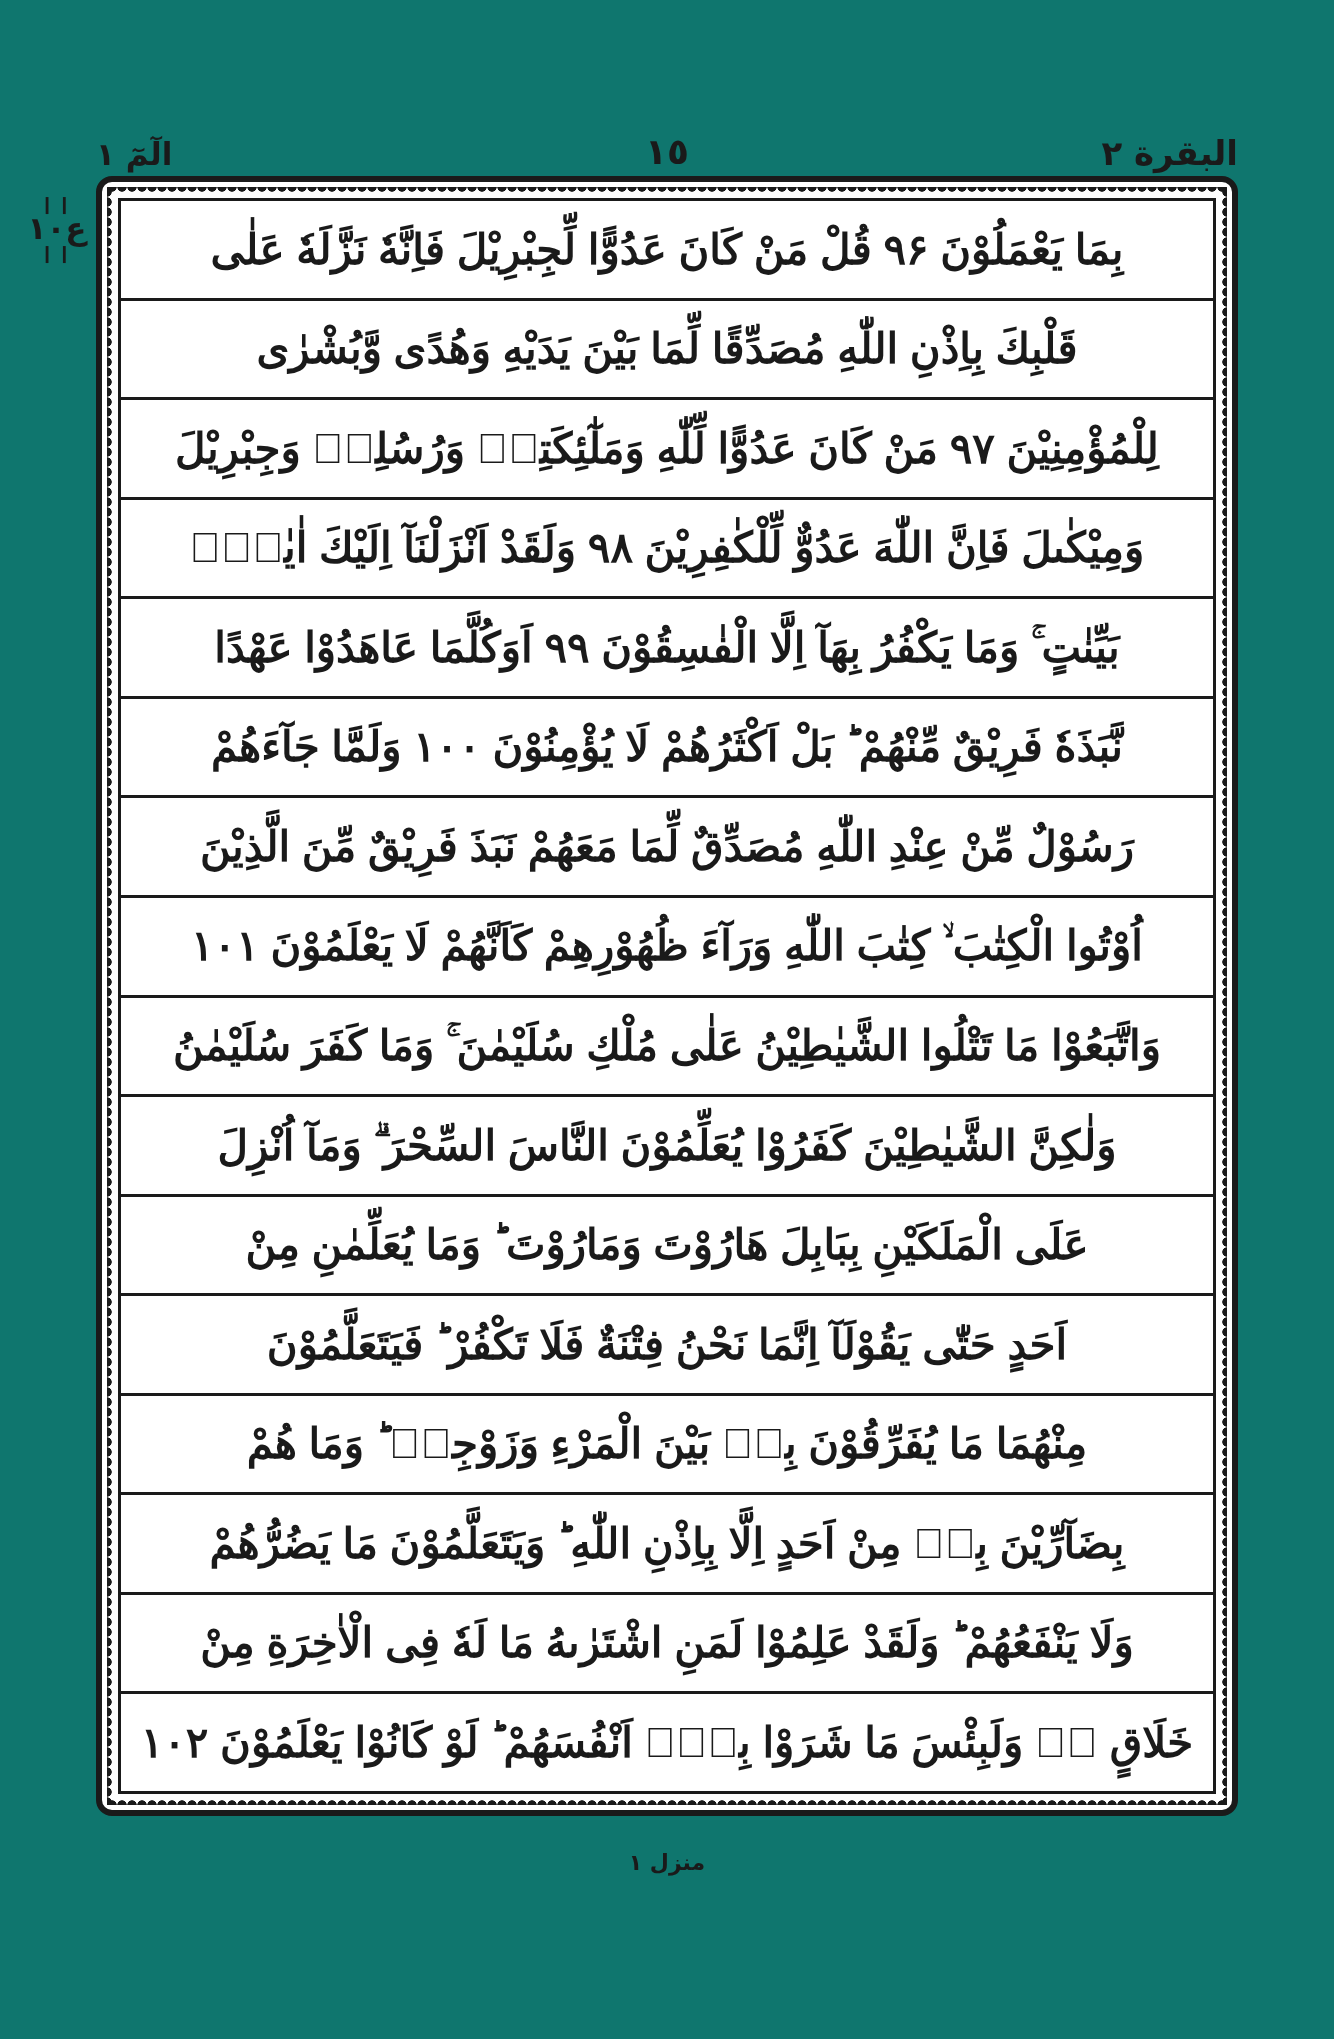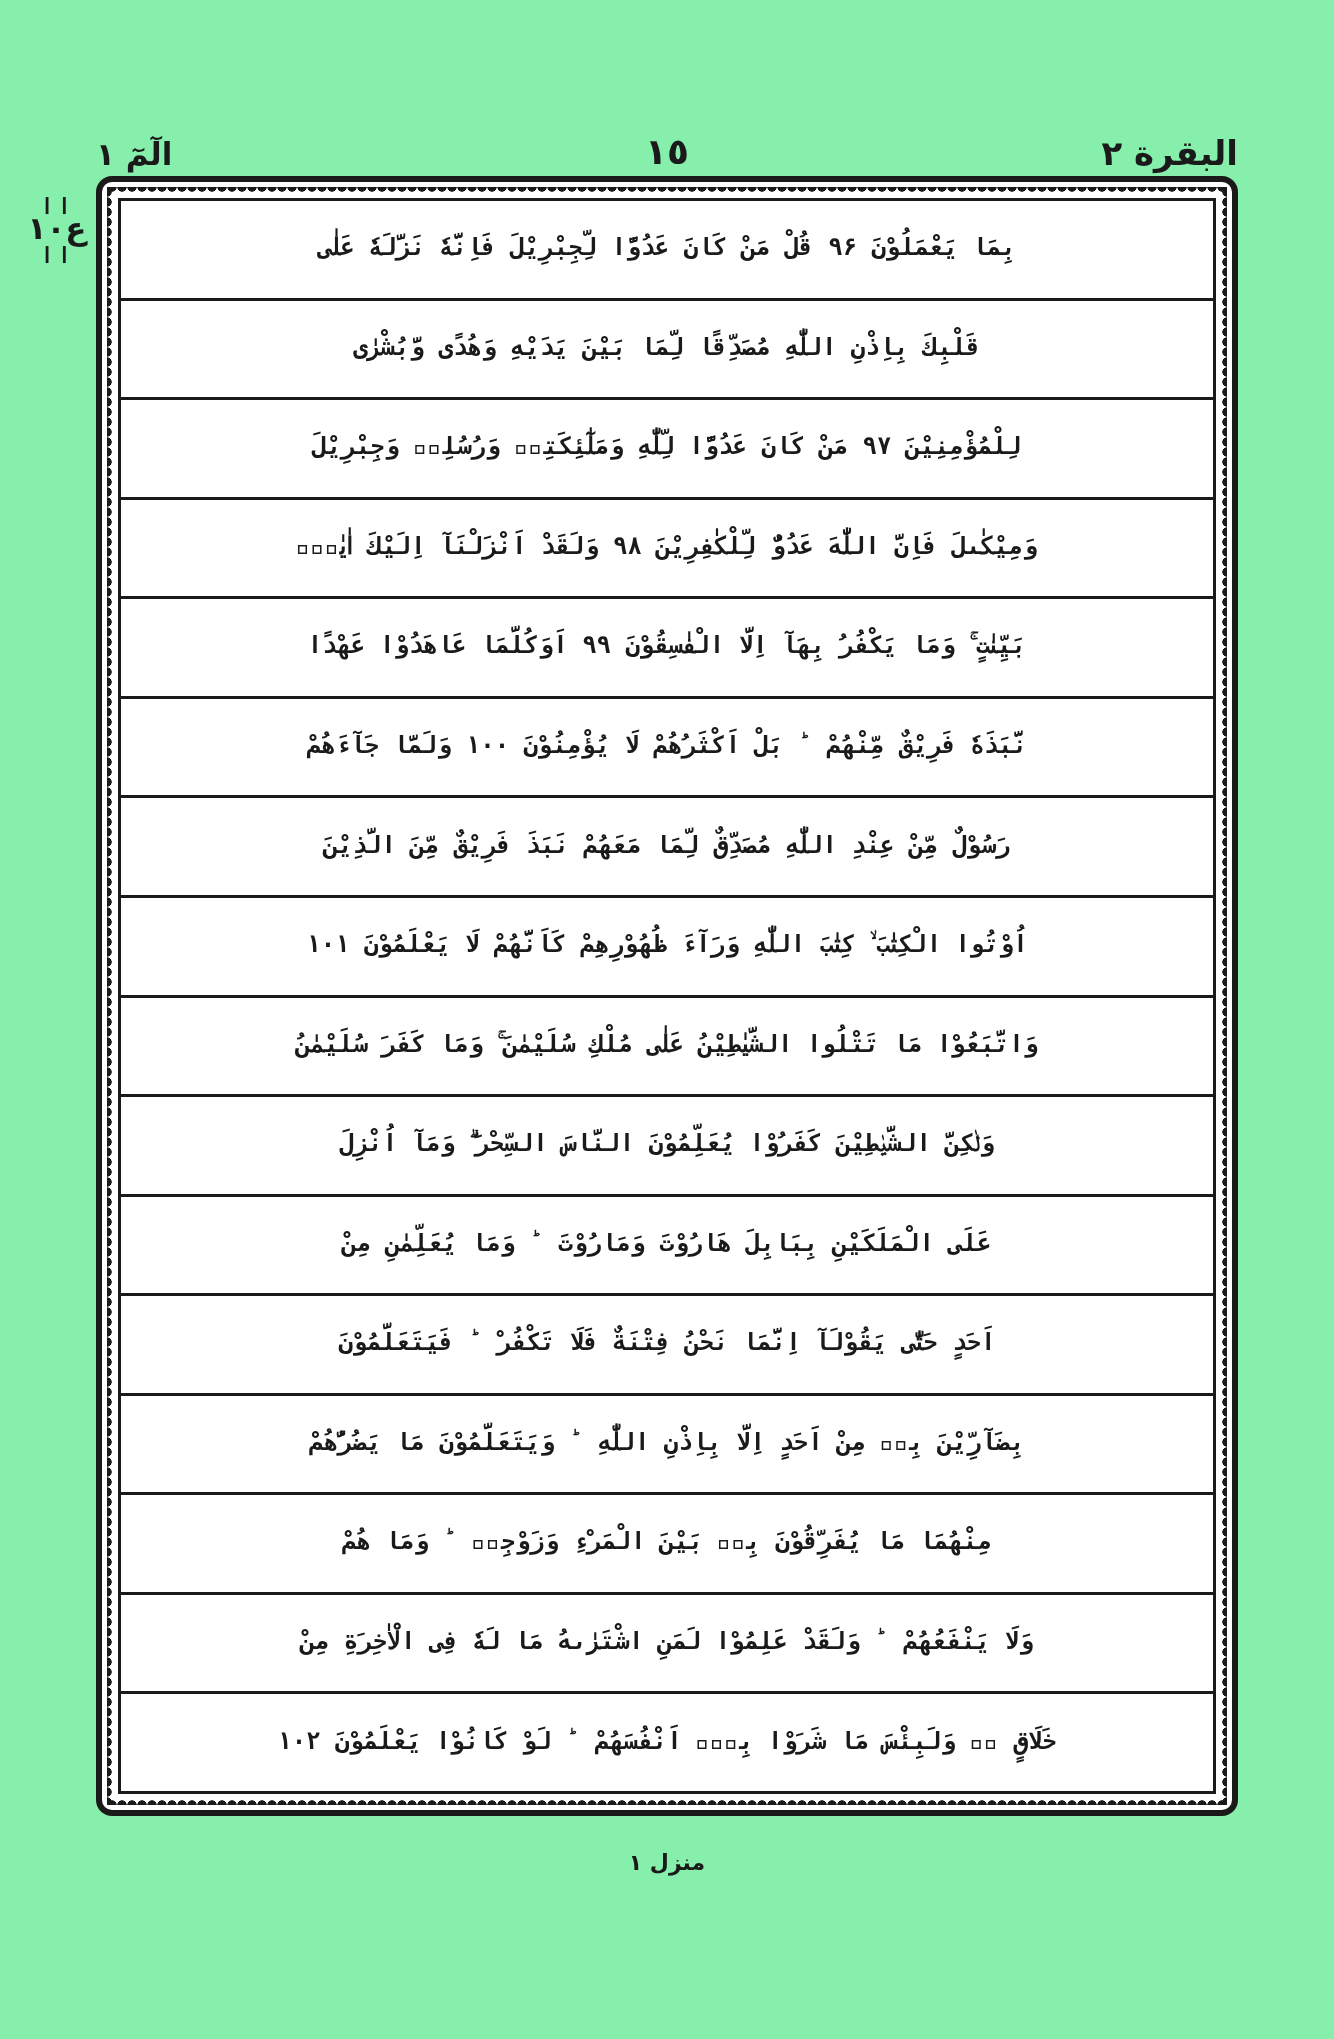--- a/index.html
+++ b/index.html
@@ -14,21 +14,21 @@
     position: relative;
     font-family: "DejaVu Sans", "Liberation Sans", sans-serif;
     color: #1a1a1a;
     overflow: hidden;
   }
 
   
   .page {
     position: absolute;
     inset: 0;
-    background: #86efac;
+    background: #0f766e;
   }
 
   
   .header {
     position: absolute;
     top: 108px;
     left: 96px;
     right: 96px;
     height: 62px;
     display: flex;
@@ -147,24 +147,24 @@
     box-sizing: border-box;
     display: flex;
     align-items: center;
     justify-content: center;
     overflow: hidden;
     padding: 0 8px;
   }
   .line:last-child { border-bottom: none; }
 
   .line-text {
-    font-family: Liberation Mono, monospace;
+    font-family: Liberation Sans, sans-serif;
     direction: rtl;
     unicode-bidi: isolate;
-    font-size: 24px;
+    font-size: 42px;
     line-height: 1.18;
     font-weight: 600;
     white-space: nowrap;
     letter-spacing: -0.5px;
     text-align: center;
     width: 100%;
     transform-origin: center center;
   }
 
   
@@ -236,24 +236,24 @@
         <div class="line">
           <div class="line-text" style="transform: scale(1);">وَلٰكِنَّ الشَّيٰطِيْنَ كَفَرُوْا يُعَلِّمُوْنَ النَّاسَ السِّحْرَ ۗ وَمَآ اُنْزِلَ</div>
         </div>
         <div class="line">
           <div class="line-text" style="transform: scale(1);">عَلَى الْمَلَكَيْنِ بِبَابِلَ هَارُوْتَ وَمَارُوْتَ ؕ وَمَا يُعَلِّمٰنِ مِنْ</div>
         </div>
         <div class="line">
           <div class="line-text" style="transform: scale(1);">اَحَدٍ حَتّٰى يَقُوْلَآ اِنَّمَا نَحْنُ فِتْنَةٌ فَلَا تَكْفُرْ ؕ فَيَتَعَلَّمُوْنَ</div>
         </div>
         <div class="line">
+          <div class="line-text" style="transform: scale(1);">مِنْهُمَا مَا يُفَرِّقُوْنَ بِهٖ بَيْنَ الْمَرْءِ وَزَوْجِهٖ ؕ وَمَا هُمْ</div>
+        </div>
+        <div class="line">
           <div class="line-text" style="transform: scale(1);">بِضَآرِّيْنَ بِهٖ مِنْ اَحَدٍ اِلَّا بِاِذْنِ اللّٰهِ ؕ وَيَتَعَلَّمُوْنَ مَا يَضُرُّهُمْ</div>
-        </div>
-        <div class="line">
-          <div class="line-text" style="transform: scale(1);">مِنْهُمَا مَا يُفَرِّقُوْنَ بِهٖ بَيْنَ الْمَرْءِ وَزَوْجِهٖ ؕ وَمَا هُمْ</div>
         </div>
         <div class="line">
           <div class="line-text" style="transform: scale(1);">وَلَا يَنْفَعُهُمْ ؕ وَلَقَدْ عَلِمُوْا لَمَنِ اشْتَرٰىهُ مَا لَهٗ فِى الْاٰخِرَةِ مِنْ</div>
         </div>
         <div class="line">
           <div class="line-text" style="transform: scale(1);">خَلَاقٍ ۣؕ وَلَبِئْسَ مَا شَرَوْا بِهٖٓ اَنْفُسَهُمْ ؕ لَوْ كَانُوْا يَعْلَمُوْنَ ۱۰۲</div>
         </div>
       </div>
   </div>
 

